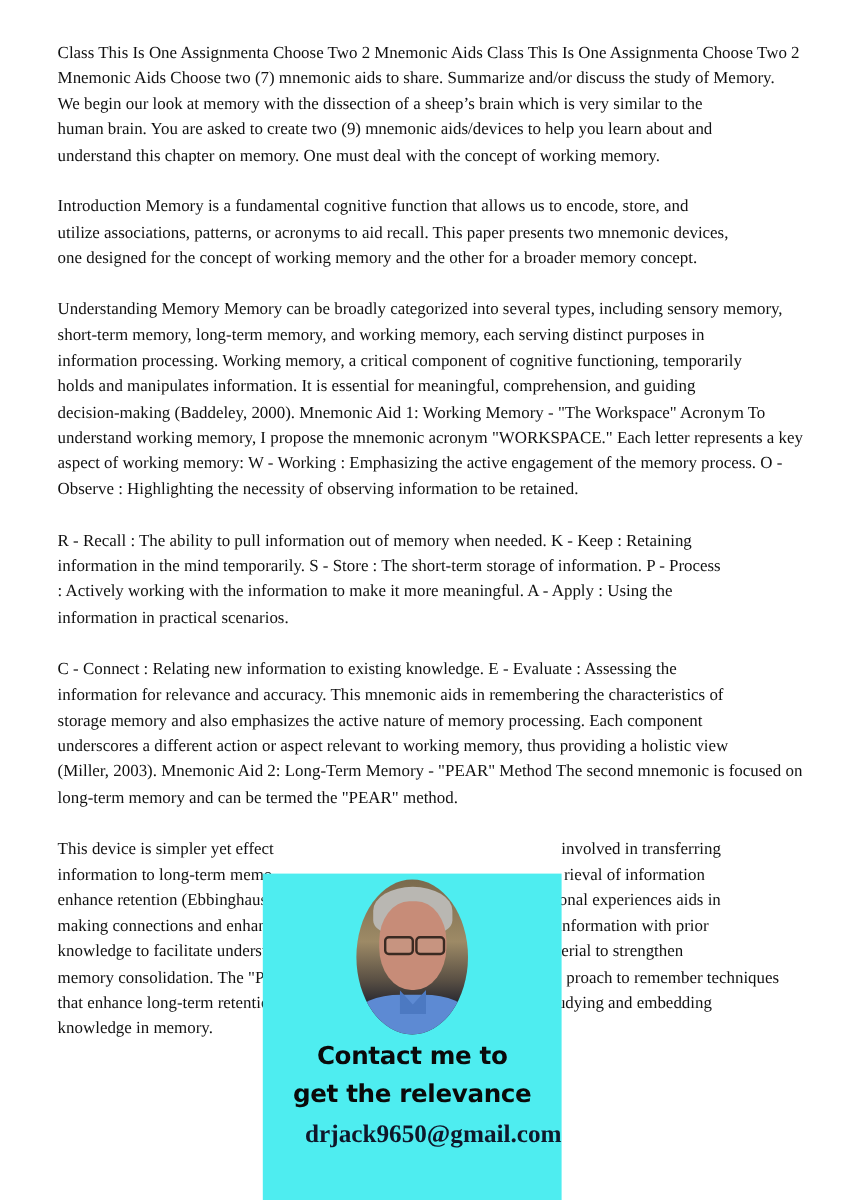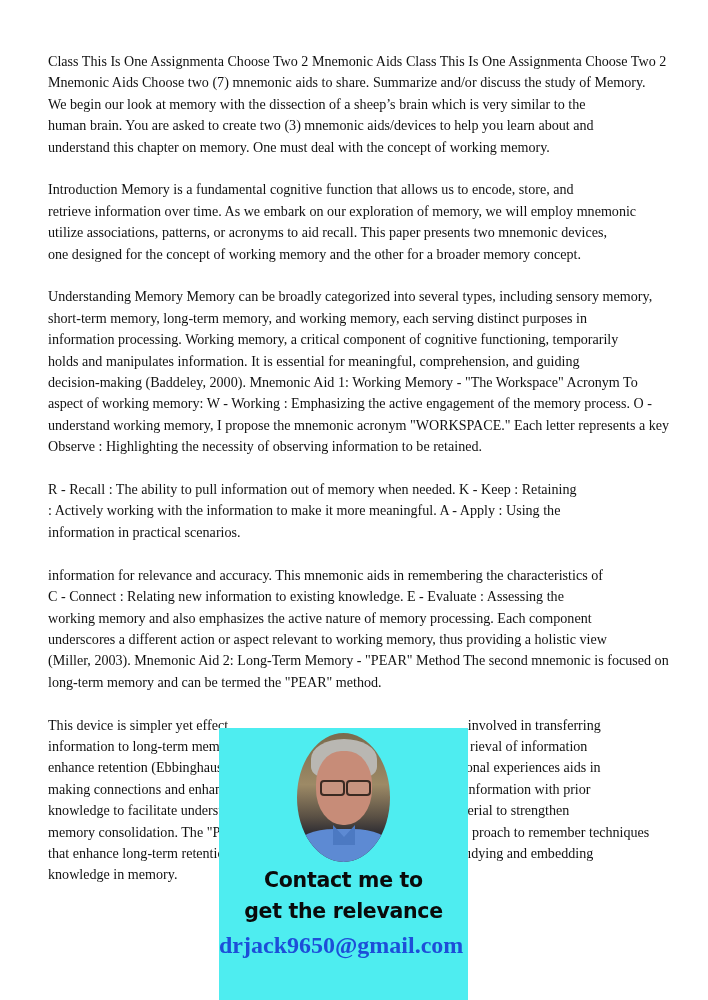--- a/index.html
+++ b/index.html
@@ -9,21 +9,21 @@
     }
     body {
       width: 708px;
       height: 1000px;
       position: relative;
       overflow: hidden;
     }
     .page {
       position: absolute;
       left: 48px;
-      top: 51px;
+      top: 34px;
       width: 650px;
       font-family: "Liberation Serif", "DejaVu Serif", serif;
       font-size: 14.1px;
       line-height: 21.4px;
       color: #111111;
     }
     .para {
       margin: 0 0 21.4px 0;
     }
     .line {
@@ -97,64 +97,64 @@
       font-size: 20.5px;
       line-height: 31px;
       color: #0a0a0a;
       letter-spacing: -0.3px;
     }
     .email {
       position: absolute;
       left: 0;
       top: 205px;
       width: 249px;
-      text-align: left;
+      text-align: right;
       font-family: "Liberation Serif", "DejaVu Serif", serif;
       font-weight: bold;
-      font-size: 24px;
+      font-size: 21px;
       line-height: 24px;
-      color: #1d4ed8;
+      color: #0f172a;
     }
   </style>
 </head>
 <body>
 
 <div class="page">
   <p class="para">
     <span class="line">Class This Is One Assignmenta Choose Two 2 Mnemonic Aids Class This Is One Assignmenta Choose Two 2</span>
     <span class="line">Mnemonic Aids Choose two (7) mnemonic aids to share. Summarize and/or discuss the study of Memory.</span>
     <span class="line">We begin our look at memory with the dissection of a sheep’s brain which is very similar to the</span>
-    <span class="line">human brain. You are asked to create two (3) mnemonic aids/devices to help you learn about and</span>
+    <span class="line">human brain. You are asked to create two (9) mnemonic aids/devices to help you learn about and</span>
     <span class="line">understand this chapter on memory. One must deal with the concept of working memory.</span>
   </p>
   <p class="para">
     <span class="line">Introduction Memory is a fundamental cognitive function that allows us to encode, store, and</span>
-    <span class="line">retrieve information over time. As we embark on our exploration of memory, we will employ mnemonic</span>
     <span class="line">utilize associations, patterns, or acronyms to aid recall. This paper presents two mnemonic devices,</span>
     <span class="line">one designed for the concept of working memory and the other for a broader memory concept.</span>
   </p>
   <p class="para">
     <span class="line">Understanding Memory Memory can be broadly categorized into several types, including sensory memory,</span>
     <span class="line">short-term memory, long-term memory, and working memory, each serving distinct purposes in</span>
     <span class="line">information processing. Working memory, a critical component of cognitive functioning, temporarily</span>
     <span class="line">holds and manipulates information. It is essential for meaningful, comprehension, and guiding</span>
     <span class="line">decision-making (Baddeley, 2000). Mnemonic Aid 1: Working Memory - "The Workspace" Acronym To</span>
+    <span class="line">understand working memory, I propose the mnemonic acronym "WORKSPACE." Each letter represents a key</span>
     <span class="line">aspect of working memory: W - Working : Emphasizing the active engagement of the memory process. O -</span>
-    <span class="line">understand working memory, I propose the mnemonic acronym "WORKSPACE." Each letter represents a key</span>
     <span class="line">Observe : Highlighting the necessity of observing information to be retained.</span>
   </p>
   <p class="para">
     <span class="line">R - Recall : The ability to pull information out of memory when needed. K - Keep : Retaining</span>
+    <span class="line">information in the mind temporarily. S - Store : The short-term storage of information. P - Process</span>
     <span class="line">: Actively working with the information to make it more meaningful. A - Apply : Using the</span>
     <span class="line">information in practical scenarios.</span>
   </p>
   <p class="para">
+    <span class="line">C - Connect : Relating new information to existing knowledge. E - Evaluate : Assessing the</span>
     <span class="line">information for relevance and accuracy. This mnemonic aids in remembering the characteristics of</span>
-    <span class="line">C - Connect : Relating new information to existing knowledge. E - Evaluate : Assessing the</span>
-    <span class="line">working memory and also emphasizes the active nature of memory processing. Each component</span>
+    <span class="line">storage memory and also emphasizes the active nature of memory processing. Each component</span>
     <span class="line">underscores a different action or aspect relevant to working memory, thus providing a holistic view</span>
     <span class="line">(Miller, 2003). Mnemonic Aid 2: Long-Term Memory - "PEAR" Method The second mnemonic is focused on</span>
     <span class="line">long-term memory and can be termed the "PEAR" method.</span>
   </p>
   <p class="para">
     <span class="line" style="white-space:pre">This device is simpler yet effect                                                                    involved in transferring</span>
     <span class="line" style="white-space:pre">information to long-term memo                                                                     rieval of information</span>
     <span class="line" style="white-space:pre">enhance retention (Ebbinghaus,                                                                    onal experiences aids in</span>
     <span class="line" style="white-space:pre">making connections and enhanc                                                                   information with prior</span>
     <span class="line" style="white-space:pre">knowledge to facilitate understa                                                                 aterial to strengthen</span>

